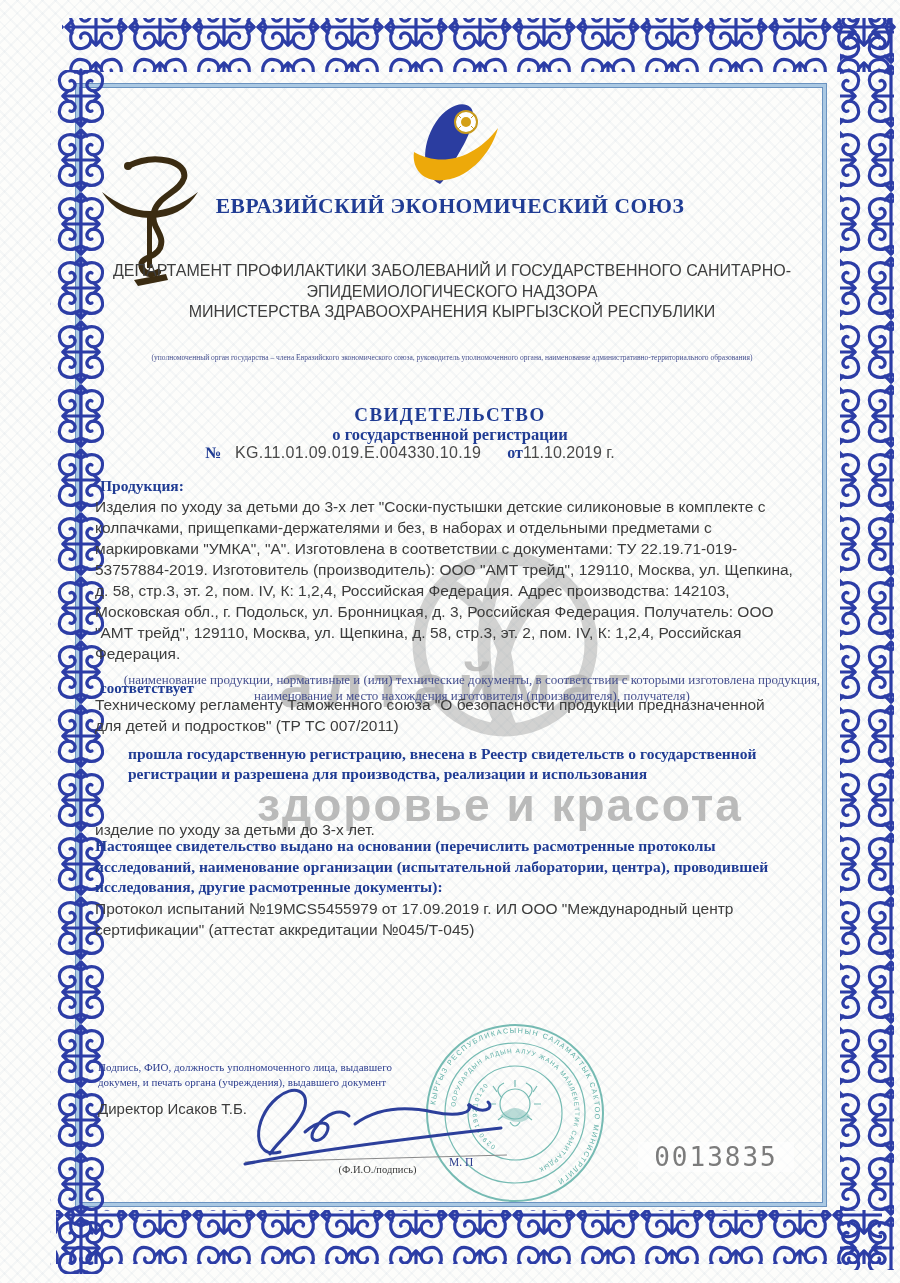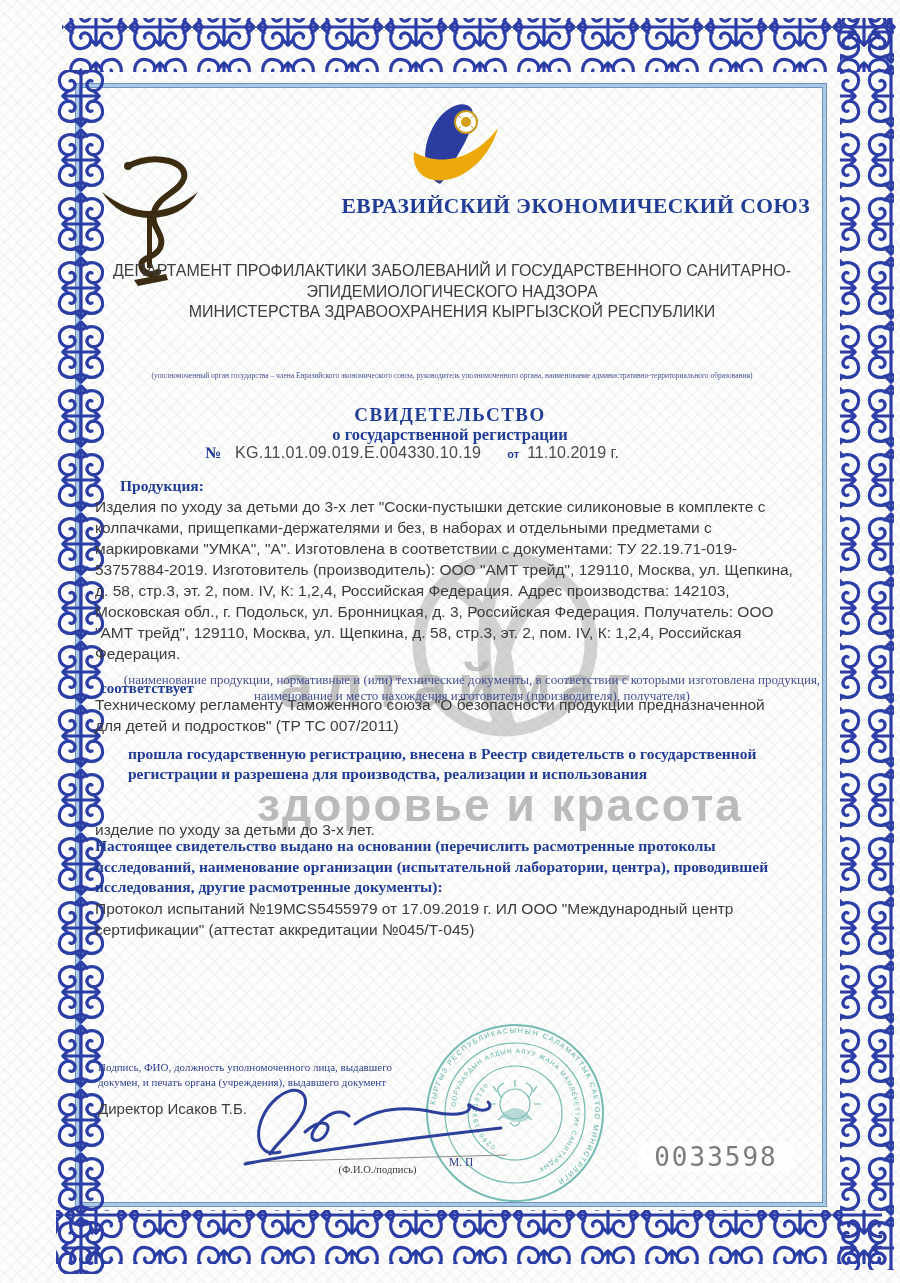--- a/index.html
+++ b/index.html
@@ -25,42 +25,42 @@
     font-size:62px;font-weight:bold;line-height:1;color:#b3b3b3;opacity:.78;
     letter-spacing:10px;
   }
   .wm-tagline{
     left:250px;top:778px;width:500px;z-index:2;text-align:center;
     font-size:46px;font-weight:bold;color:#ababab;opacity:.8;letter-spacing:2px;
   }
   
   .eaeu-logo{left:362px;top:100px;width:190px;height:90px;z-index:4;}
   .eaeu-title{
-    left:90px;top:194px;width:720px;z-index:4;text-align:right;
+    left:90px;top:194px;width:720px;z-index:4;text-align:center;
     font-family:"Liberation Serif", serif;font-weight:bold;font-size:21.5px;
     color:#203c94;letter-spacing:.5px;
   }
   .med-icon{left:94px;top:156px;width:112px;height:138px;z-index:4;}
   .dept{left:88px;top:261px;width:728px;z-index:4;text-align:center;
     font-size:16px;line-height:20.5px;color:#3d3d3d;}
-  .dept-note{left:80px;top:371px;width:744px;z-index:4;text-align:center;
+  .dept-note{left:80px;top:353px;width:744px;z-index:4;text-align:center;
     font-family:"Liberation Serif", serif;font-size:7.5px;color:#46508f;}
   .cert-title{left:90px;top:404px;width:720px;z-index:4;text-align:center;
     font-family:"Liberation Serif", serif;font-weight:bold;font-size:19px;
     color:#203c94;letter-spacing:1.5px;}
   .cert-subtitle{left:90px;top:425px;width:720px;z-index:4;text-align:center;
     font-family:"Liberation Serif", serif;font-weight:bold;font-size:16.5px;color:#203c94;}
   .number-row{left:205px;top:444px;width:520px;z-index:4;display:flex;align-items:baseline;}
   .no-label{font-family:"Liberation Serif", serif;font-weight:bold;font-size:16px;color:#203c94;margin-right:14px;}
   .no-value{font-size:16px;color:#4a4a4a;letter-spacing:.3px;}
-  .date-label{font-family:Liberation Sans, sans-serif;font-weight:bold;font-size:11px;color:#203c94;margin-left:26px;margin-right:8px;}
+  .date-label{font-family:Liberation Serif, serif;font-weight:bold;font-size:16px;color:#203c94;margin-left:26px;margin-right:0;}
   .date-value{font-size:16px;color:#4a4a4a;}
   
   .product-heading{left:100px;top:477px;z-index:4;font-family:"Liberation Serif", serif;
-    font-weight:bold;font-size:15.5px;color:#203c94;padding-left:20px;}
+    font-weight:bold;font-size:15.5px;color:#203c94;}
   .product-text{left:95px;top:496px;width:702px;z-index:4;font-size:15.5px;line-height:21px;color:#3c3c3c;}
   .product-note{left:80px;top:672px;width:744px;z-index:4;text-align:center;
     font-family:"Liberation Serif", serif;font-size:13px;color:#46508f;margin-left:20px;}
   .compliance-heading{left:100px;top:680px;z-index:5;font-family:"Liberation Serif", serif;
     font-weight:bold;font-size:15px;color:#203c94;}
   .compliance-text{left:95px;top:694px;width:700px;z-index:4;font-size:15.5px;line-height:21px;color:#3c3c3c;}
   .reg-statement{left:95px;top:744px;width:716px;z-index:4;font-family:"Liberation Serif", serif;
     font-weight:bold;font-size:15.5px;line-height:20px;color:#203c94;margin-left:33px;}
   .reg-product{left:95px;top:785px;z-index:4;font-size:15.5px;color:#3c3c3c;margin-top:36px;}
   .basis-heading{left:95px;top:836px;width:706px;z-index:4;font-family:"Liberation Serif", serif;
@@ -213,15 +213,15 @@
       <path d="M45 72 C18 80 16 40 42 18 C58 4 76 10 69 30 C62 48 42 62 35 74"></path>
       <path d="M70 52 C86 38 98 42 91 54 C85 64 72 62 79 50 C91 32 106 28 114 36"></path>
       <path d="M120 44 C142 28 170 26 198 32 C222 37 240 33 233 24 C247 35 260 29 253 22"></path>
       <path d="M10 84 C80 70 195 56 266 48"></path>
     </g>
   </svg>
   <div class="abs sig-line"></div>
   <div class="abs sig-caption">(Ф.И.О./подпись)</div>
   <div class="abs mp">М. П</div>
 
-  <div class="abs serial">0033598</div>
+  <div class="abs serial">0013835</div>
 
 </div>
 
 </body></html>

